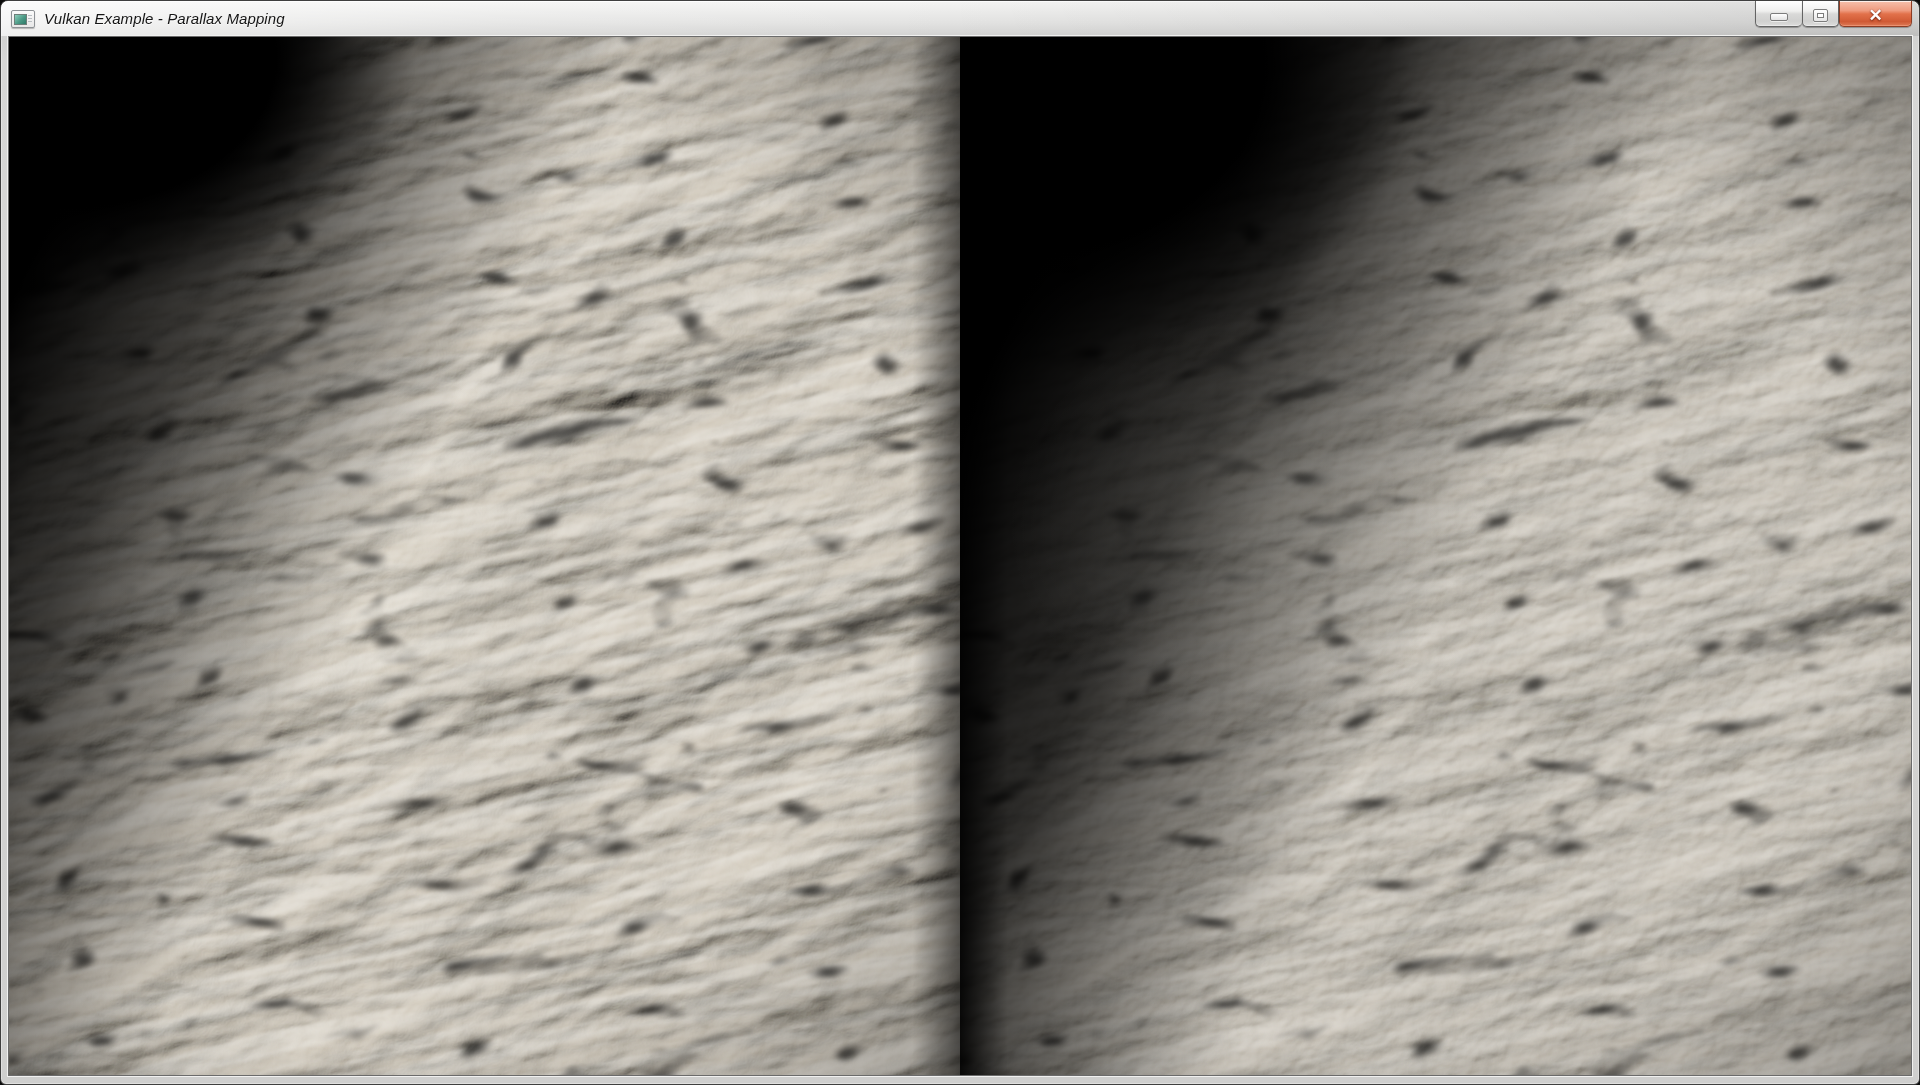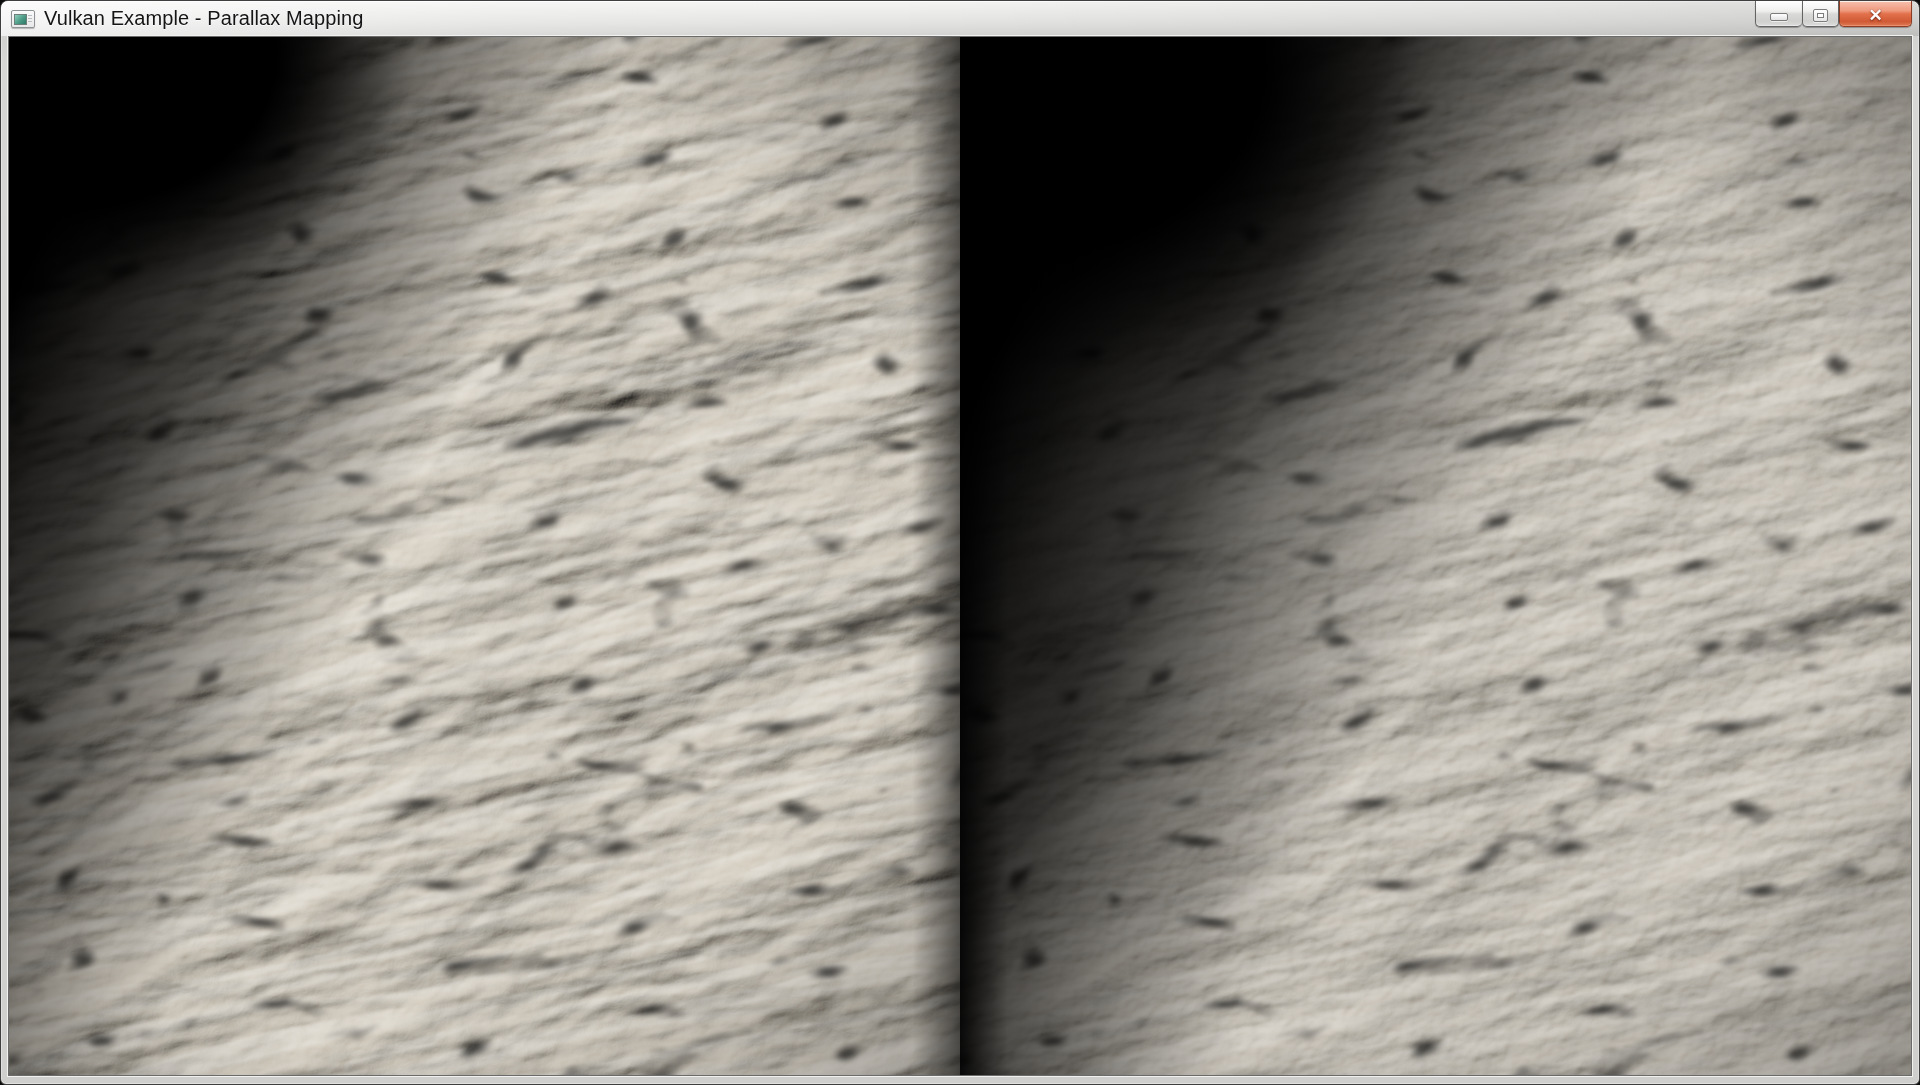--- a/index.html
+++ b/index.html
@@ -20,22 +20,22 @@
 
   .app-icon{position:relative;width:22px;height:16px;margin-right:9px;flex:0 0 auto;
             background:linear-gradient(#fbfbfb,#e8e8e8);border:1px solid #8e9296;border-radius:2px;
             box-shadow:0 1px 1px rgba(0,0,0,.25);}
   .app-icon .art{position:absolute;left:2px;top:3px;width:11px;height:9px;
             background:linear-gradient(135deg,#8fd0bd 0%,#4b9a86 55%,#2f7a68 100%);
             border:1px solid #6d7f7a;}
   .app-icon .lines{position:absolute;right:2px;top:4px;width:4px;height:8px;
             background:repeating-linear-gradient(#b9bec2 0 1px,transparent 1px 3px);}
 
-  .title{position:relative;font-size:20px;color:#151515;letter-spacing:.1px;
-         text-shadow:0 1px 0 rgba(255,255,255,.7);}
+  .title{position:relative;font-size:15px;color:#151515;letter-spacing:.1px;
+         text-shadow:0 1px 0 rgba(255,255,255,.7);font-style:italic;}
 
   
   .caption-buttons{position:absolute;top:0;right:7px;display:flex;}
   .capbtn{position:relative;height:26px;box-sizing:border-box;border:1px solid #646464;border-top:none;
           display:flex;align-items:center;justify-content:center;cursor:default;
           background:linear-gradient(#ffffff 0%,#f0f0ef 40%,#d9d9d8 52%,#d0d0cf 80%,#dcdcdb 100%);
           box-shadow:inset 0 1px 0 rgba(255,255,255,.95), inset 0 -1px 0 rgba(255,255,255,.4), 0 1px 1px rgba(0,0,0,.3);}
   .capbtn.minimize{width:47px;border-radius:0 0 5px 5px;border-right:none;}
   .capbtn.maximize{width:37px;border-radius:0 0 5px 5px;}
   .capbtn.close{width:73px;border-radius:0 0 5px 5px;border-color:#8c3c24;

